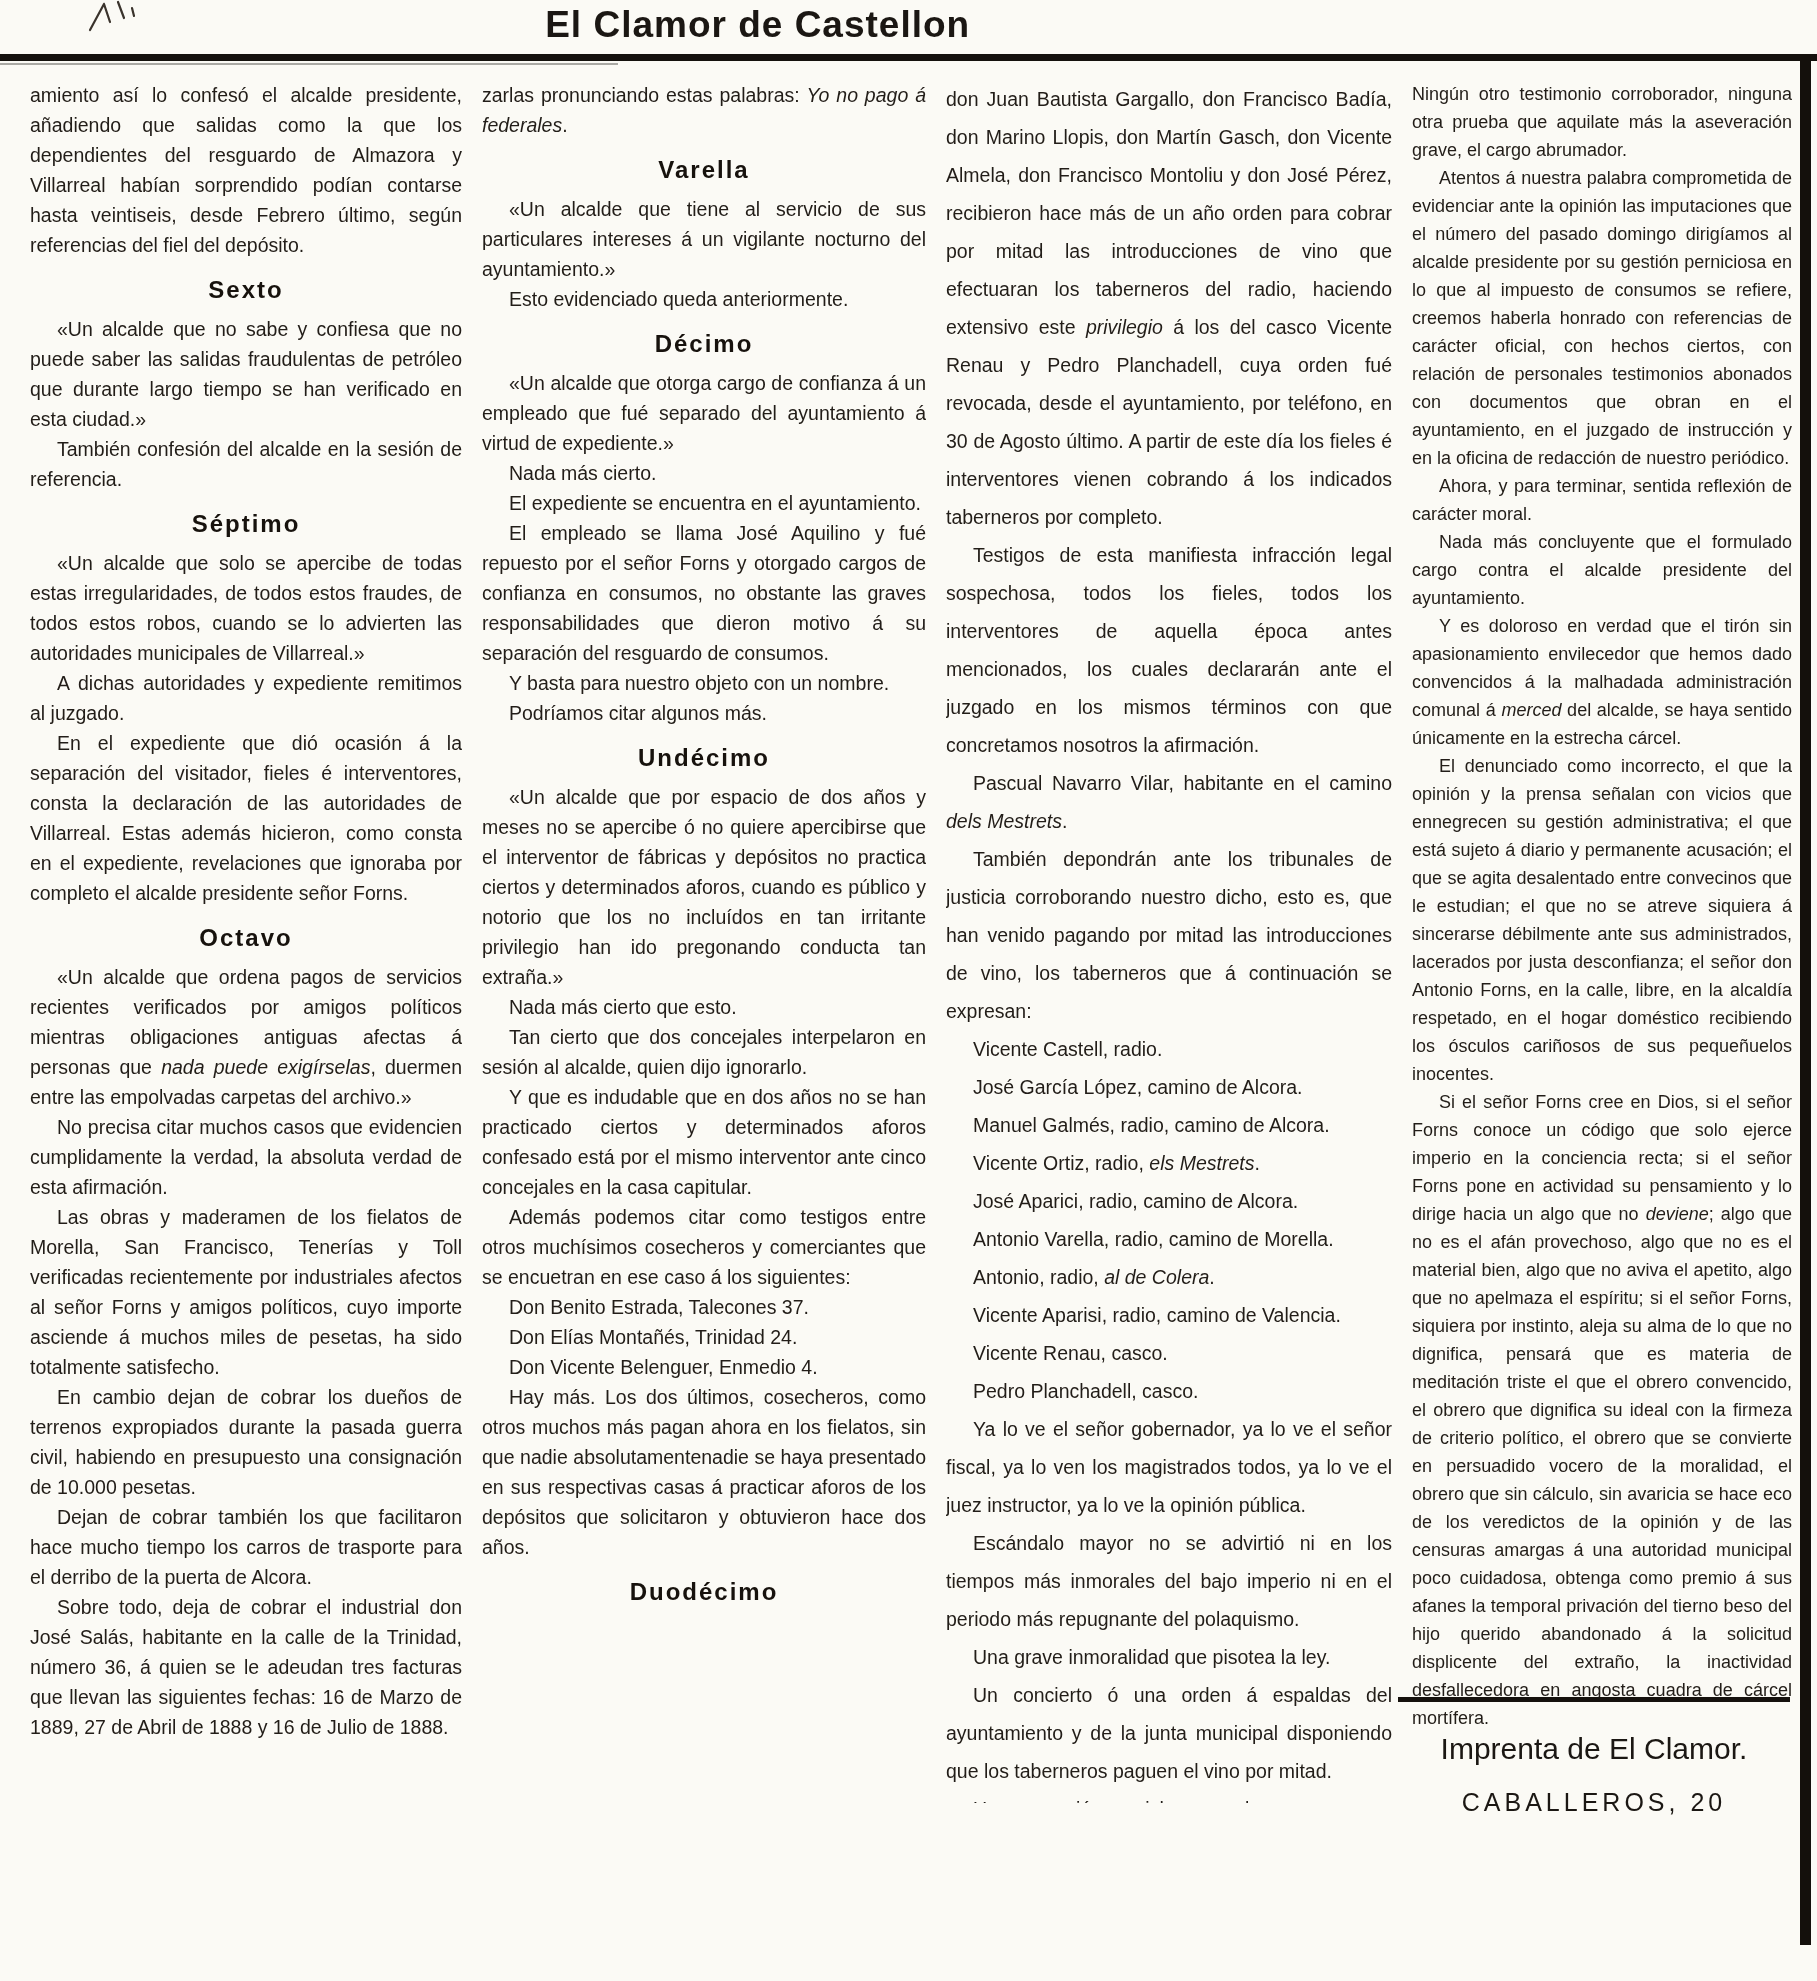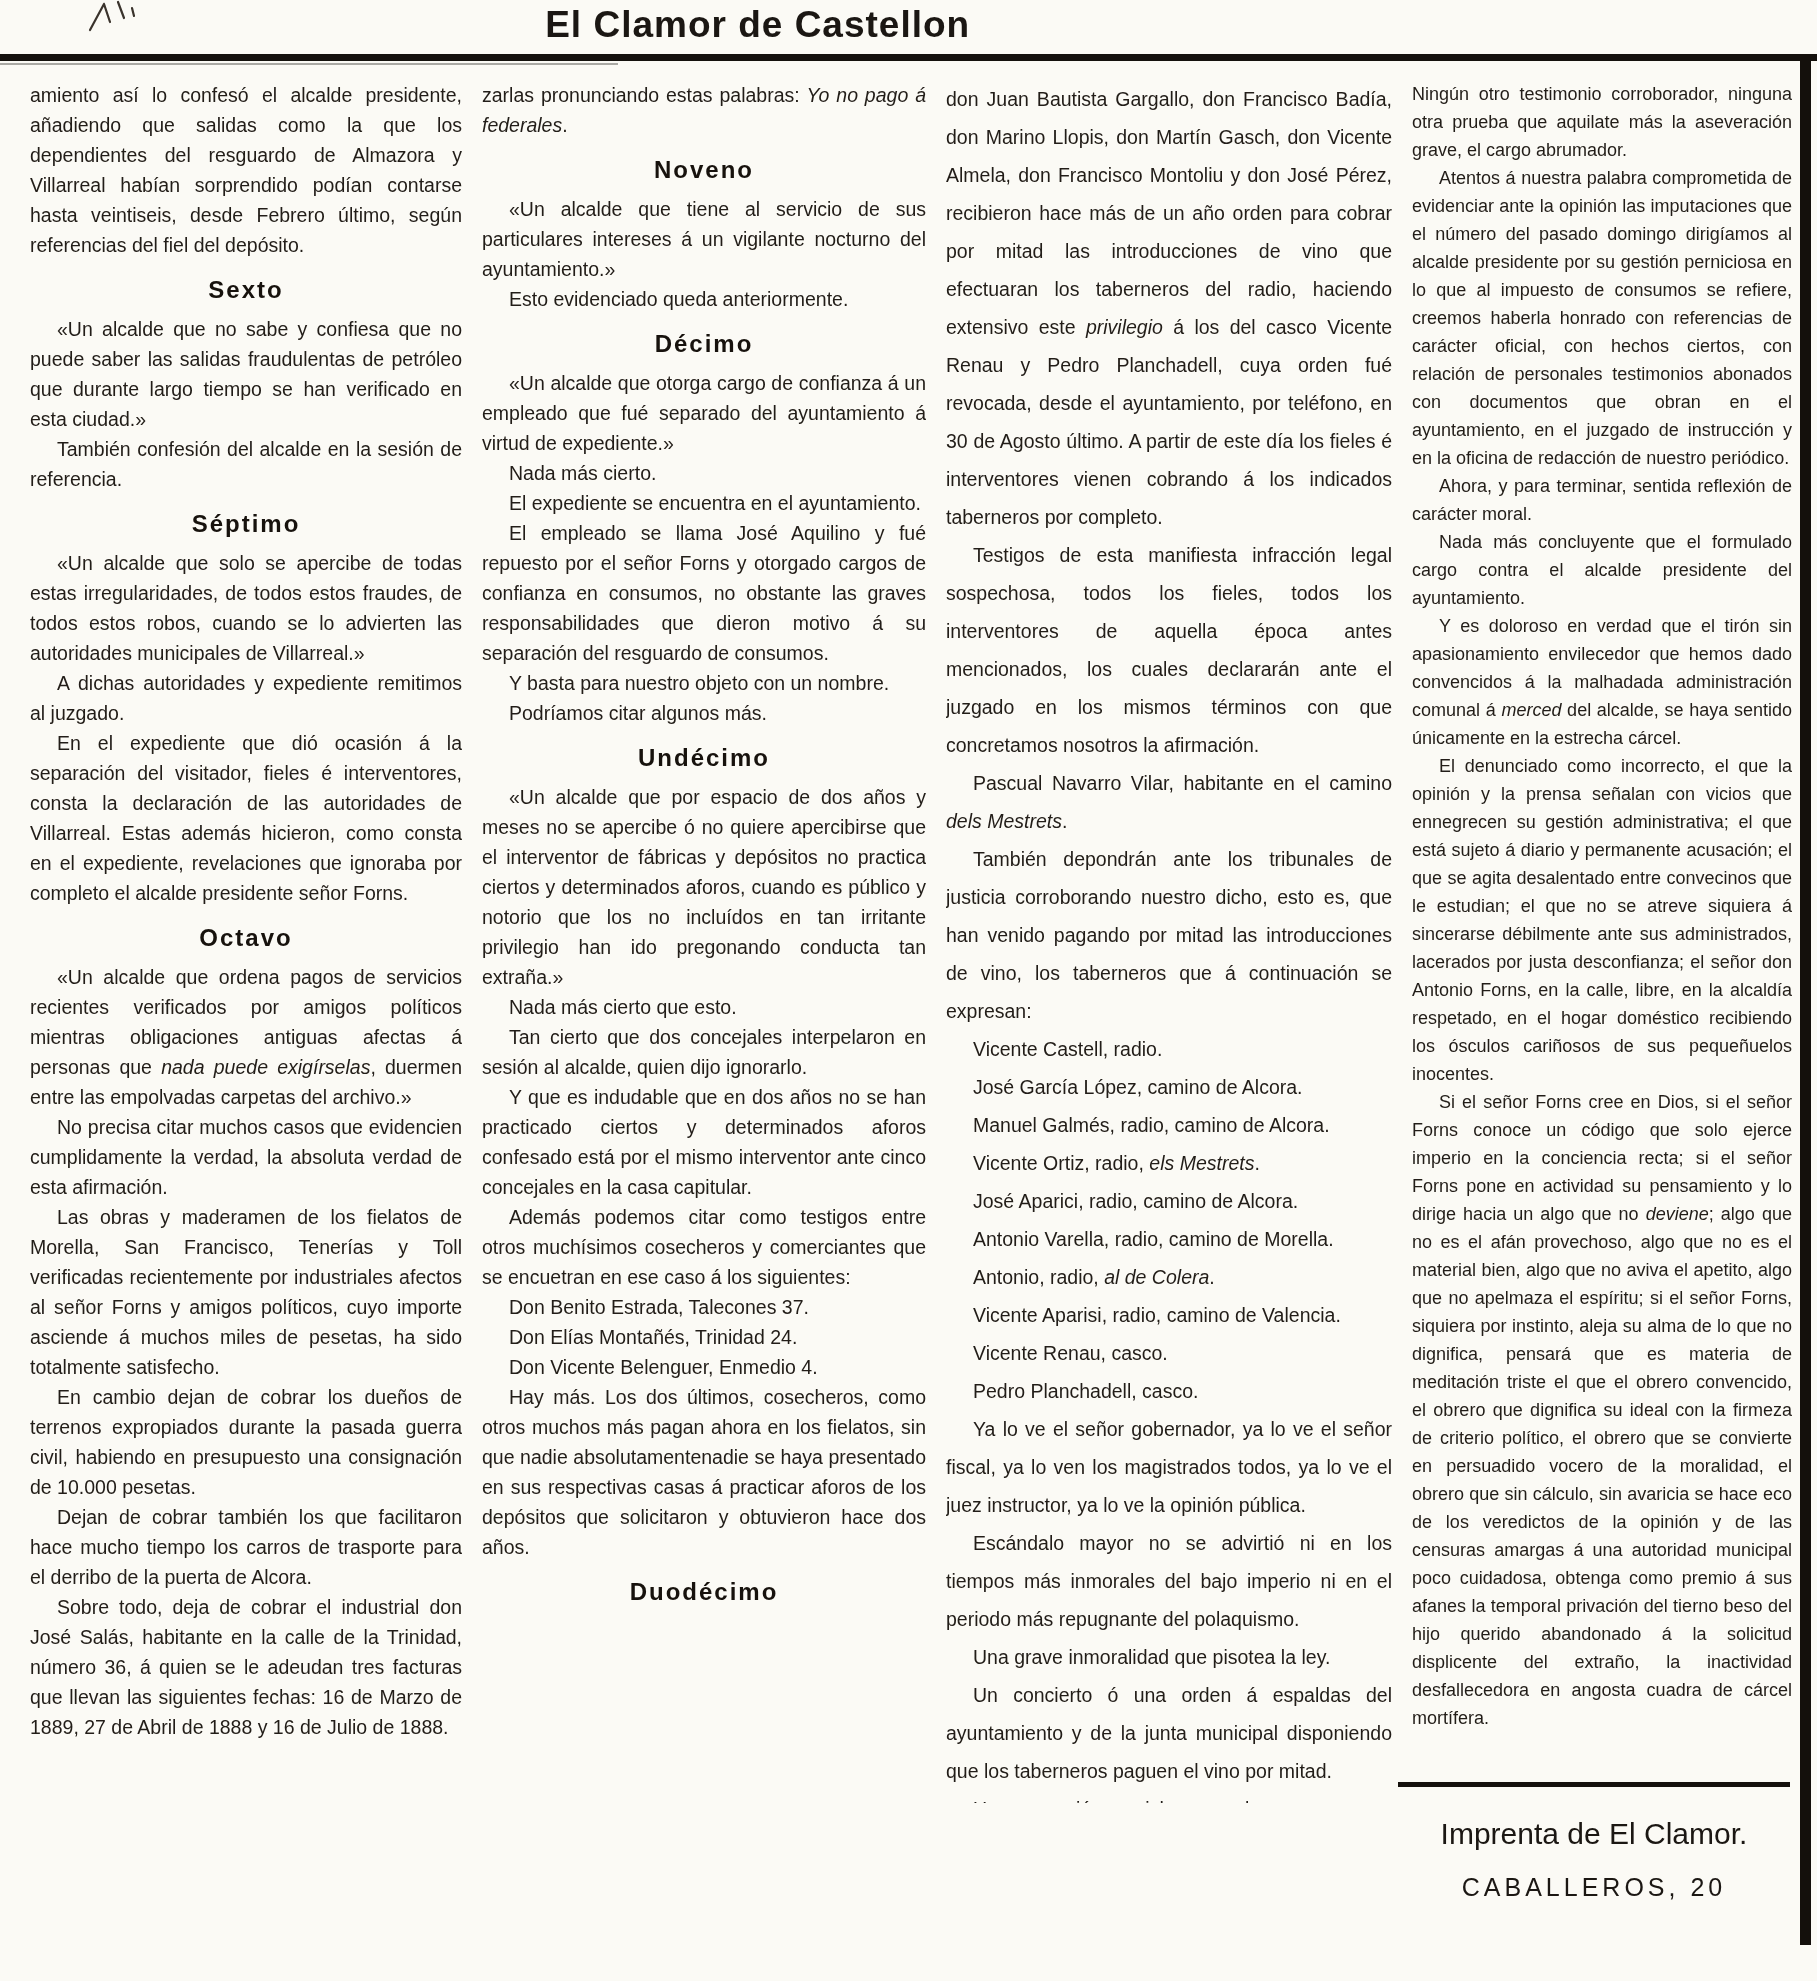--- a/index.html
+++ b/index.html
@@ -53,21 +53,21 @@
     margin:15px 0 9px 0;
     text-align:center;
     font-size:24px;
     font-weight:bold;
     letter-spacing:2px;
     text-indent:0;
     color:#17120d;
   }
   
   .imprint{
-    position:absolute;left:1398px;top:1782px;width:392px;
+    position:absolute;left:1398px;top:1697px;width:392px;
     text-align:center;
   }
   .imprint-rule{height:5px;background:#15110d;margin:0 0 30px 0;}
   .imprint-title{margin:0 0 22px 0;font-size:30px;color:#1b1713;}
   .imprint-address{margin:11px;font-size:25px;letter-spacing:4px;color:#1b1713;}
   
   .edge-bar{
     position:absolute;right:6px;top:55px;width:11px;height:1890px;
     background:#14100c;
   }
@@ -103,21 +103,21 @@
         <p class="para">«Un alcalde que ordena pagos de servicios recientes verificados por amigos políticos mientras obligaciones antiguas afectas á personas que <i>nada puede exigírselas</i>, duermen entre las empolvadas carpetas del archivo.»</p>
         <p class="para">No precisa citar muchos casos que evidencien cumplidamente la verdad, la absoluta verdad de esta afirmación.</p>
         <p class="para">Las obras y maderamen de los fielatos de Morella, San Francisco, Tenerías y Toll verificadas recientemente por industriales afectos al señor Forns y amigos políticos, cuyo importe asciende á muchos miles de pesetas, ha sido totalmente satisfecho.</p>
         <p class="para">En cambio dejan de cobrar los dueños de terrenos expropiados durante la pasada guerra civil, habiendo en presupuesto una consignación de 10.000 pesetas.</p>
         <p class="para">Dejan de cobrar también los que facilitaron hace mucho tiempo los carros de trasporte para el derribo de la puerta de Alcora.</p>
         <p class="para">Sobre todo, deja de cobrar el industrial don José Salás, habitante en la calle de la Trinidad, número 36, á quien se le adeudan tres facturas que llevan las siguientes fechas: 16 de Marzo de 1889, 27 de Abril de 1888 y 16 de Julio de 1888.</p>
       </section>
     <div class="vrule"></div>
     <section class="col col-b" id="col1">
         <p class="para noindent">zarlas pronunciando estas palabras: <i>Yo no pago á federales</i>.</p>
-        <h2 class="heading">Noveno</h2>
+        <h2 class="heading">Varella</h2>
         <p class="para">«Un alcalde que tiene al servicio de sus particulares intereses á un vigilante nocturno del ayuntamiento.»</p>
         <p class="para">Esto evidenciado queda anteriormente.</p>
         <h2 class="heading">Décimo</h2>
         <p class="para">«Un alcalde que otorga cargo de confianza á un empleado que fué separado del ayuntamiento á virtud de expediente.»</p>
         <p class="para">Nada más cierto.</p>
         <p class="para">El expediente se encuentra en el ayuntamiento.</p>
         <p class="para">El empleado se llama José Aquilino y fué repuesto por el señor Forns y otorgado cargos de confianza en consumos, no obstante las graves responsabilidades que dieron motivo á su separación del resguardo de consumos.</p>
         <p class="para">Y basta para nuestro objeto con un nombre.</p>
         <p class="para">Podríamos citar algunos más.</p>
         <h2 class="heading">Undécimo</h2>

